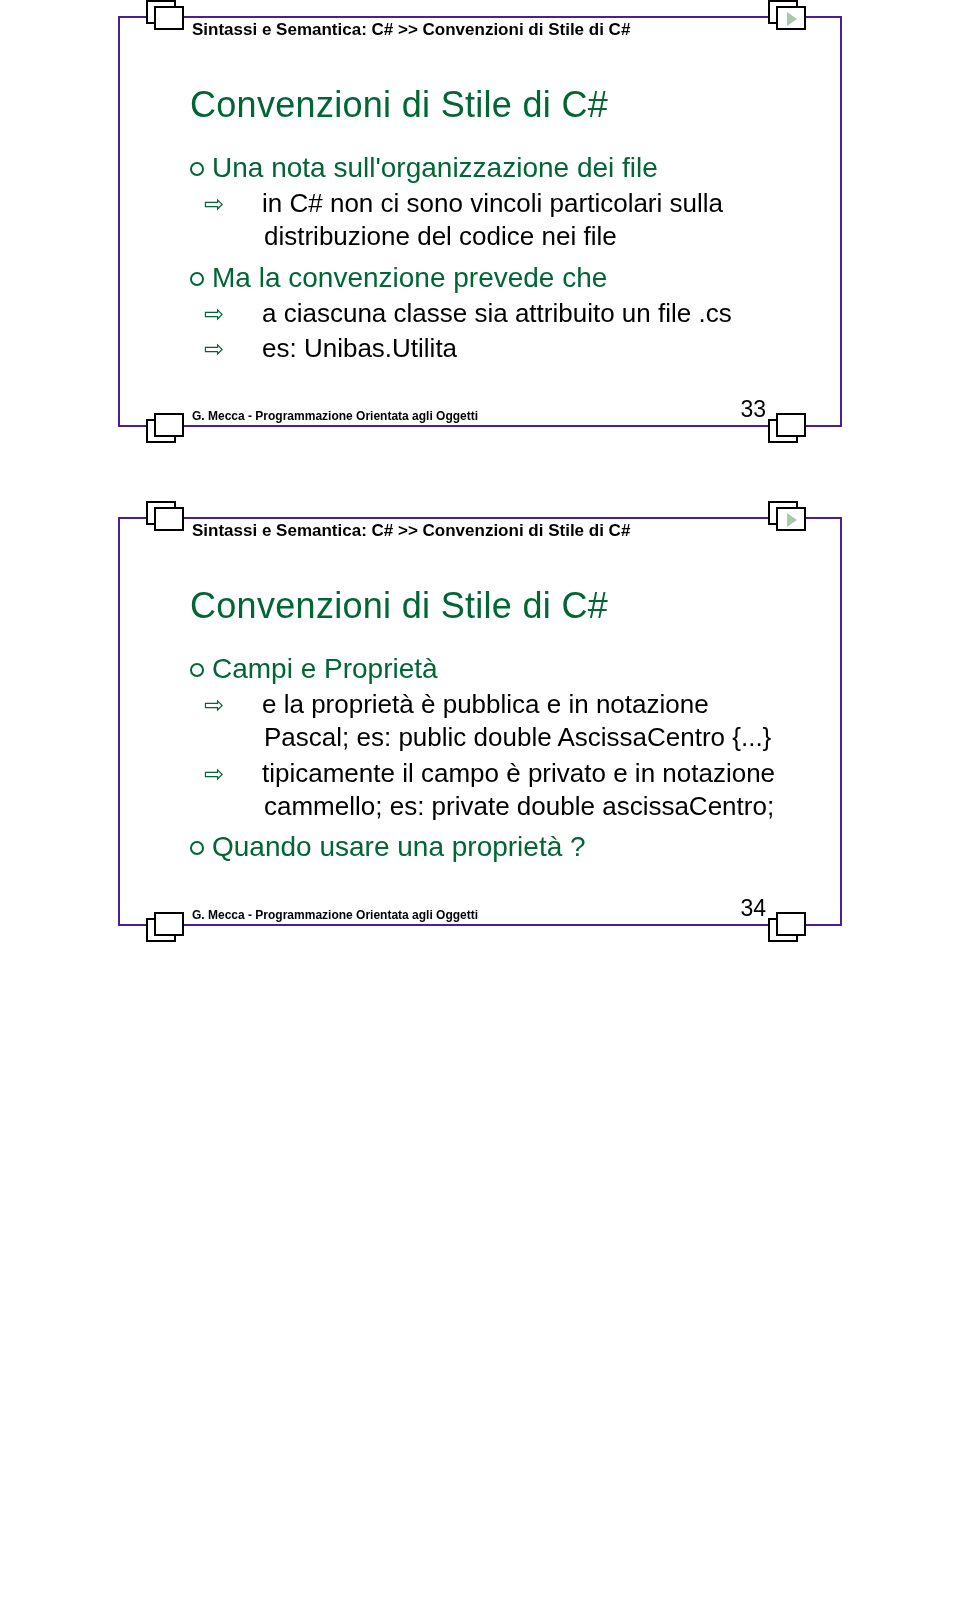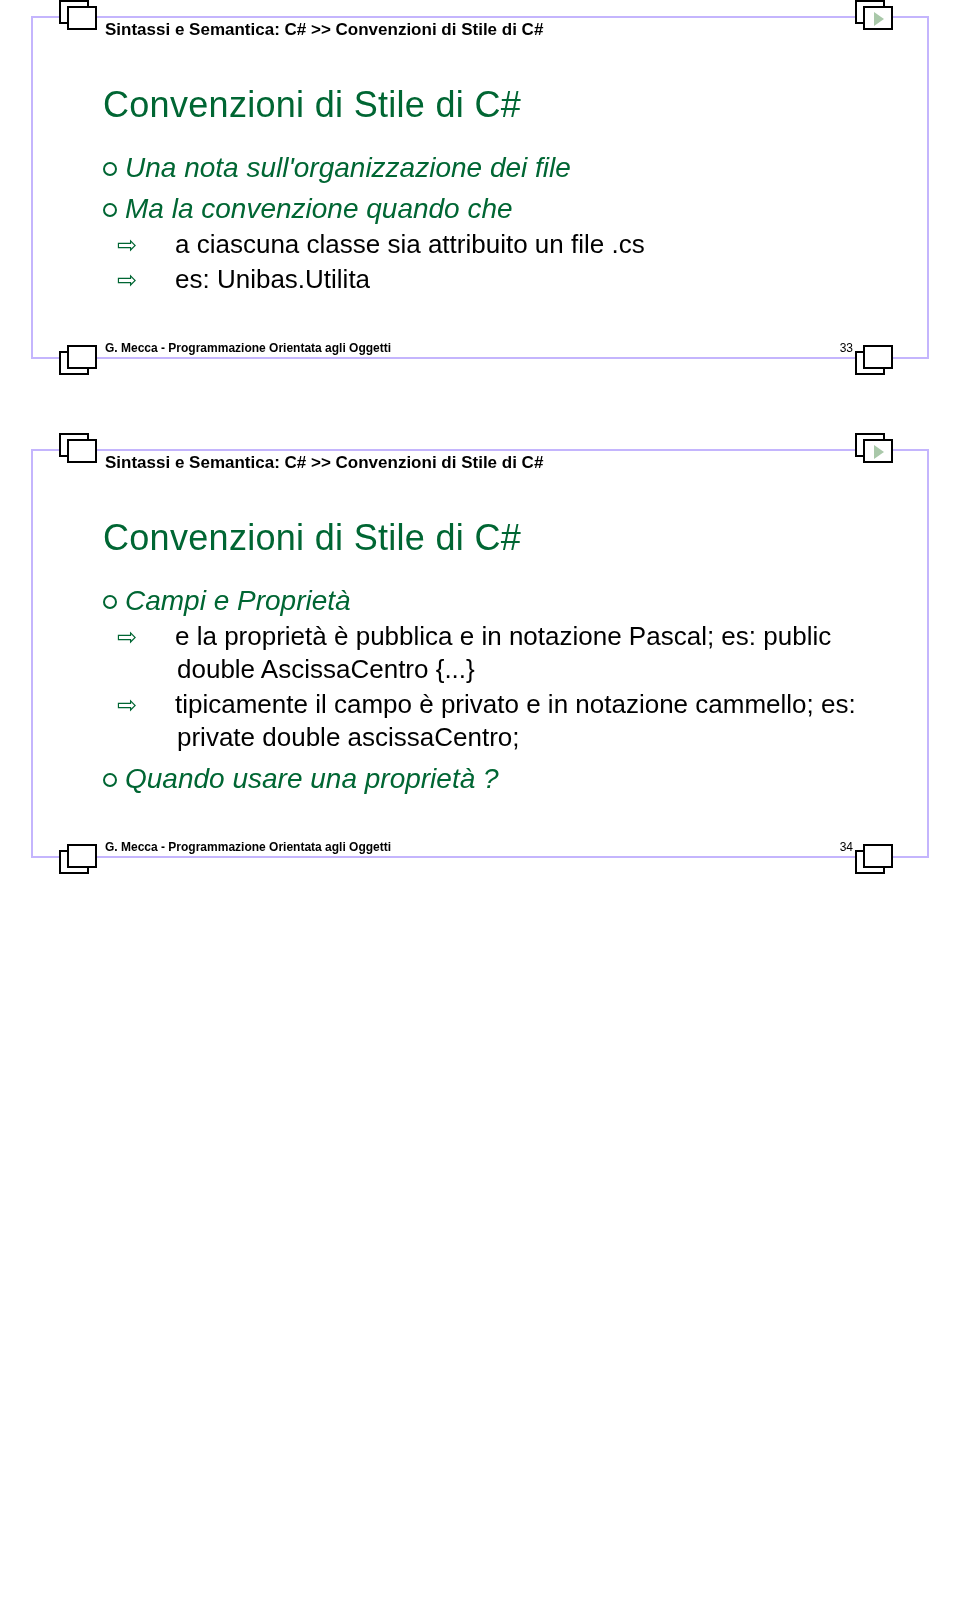--- a/index.html
+++ b/index.html
@@ -6,23 +6,23 @@
     margin: 0;
     padding: 0;
     background: #fff;
     font-family: Verdana, Geneva, sans-serif;
   }
   body {
     width: 960px;
   }
   .slide {
     position: relative;
-    width: 898px;
+    width: 724px;
     margin: 16px auto 40px auto;
-    border: 2px solid #c4b5fd;
+    border: 2px solid #4c1d95;
     background: #fff;
     box-sizing: border-box;
   }
   
   .top-notch-row {
     position: relative;
     height: 40px;
   }
   .notch {
     position: absolute;
@@ -74,21 +74,20 @@
     margin: 10px 0 24px 0;
     letter-spacing: 0.3px;
   }
   .lvl1 {
     font-size: 28px;
     color: #006633;
     margin: 6px 0 2px 0;
     line-height: 1.25;
     text-indent: -28px;
     padding-left: 28px;
-    font-style: italic;
   }
   .lvl1 .bullet-circ {
     display: inline-block;
     width: 14px; height: 14px;
     border: 2px solid #006633;
     border-radius: 50%;
     margin-right: 8px;
     vertical-align: 1px;
     box-sizing: border-box;
   }
@@ -131,21 +130,21 @@
     left: 72px;
     bottom: 2px;
     font-size: 12px;
     font-weight: bold;
     color: #000;
   }
   .page-num {
     position: absolute;
     right: 74px;
     bottom: 2px;
-    font-size: 12px;
+    font-size: 23px;
     color: #000;
   }
 </style>
 </head>
 <body>
 
 <div class="slide">
   <div class="top-notch-row">
     <div class="notch-shadow left"></div>
     <div class="notch left"></div>
@@ -155,23 +154,26 @@
     </div>
     <div class="breadcrumb">Sintassi e Semantica: C# &gt;&gt; Convenzioni di Stile di C#</div>
   </div>
 
   <div class="content">
     <div class="slide-title">Convenzioni di Stile di C#</div>
 
     <div class="lvl1">
       <span class="bullet-circ"></span><span>Una nota sull'organizzazione dei file</span>
     </div>
-
-    <div class="lvl1">
-      <span class="bullet-circ"></span><span>Ma la convenzione quando che</span>
+    <div class="lvl2">
+      <span class="arrow">⇨</span><span>in C# non ci sono vincoli particolari sulla distribuzione del codice nei file</span>
+    </div>
+
+    <div class="lvl1">
+      <span class="bullet-circ"></span><span>Ma la convenzione prevede che</span>
     </div>
     <div class="lvl2">
       <span class="arrow">⇨</span><span>a ciascuna classe sia attribuito un file .cs</span>
     </div>
     <div class="lvl2">
       <span class="arrow">⇨</span><span>es: Unibas.Utilita</span>
     </div>
   </div>
 
   <div class="bottom-row">

